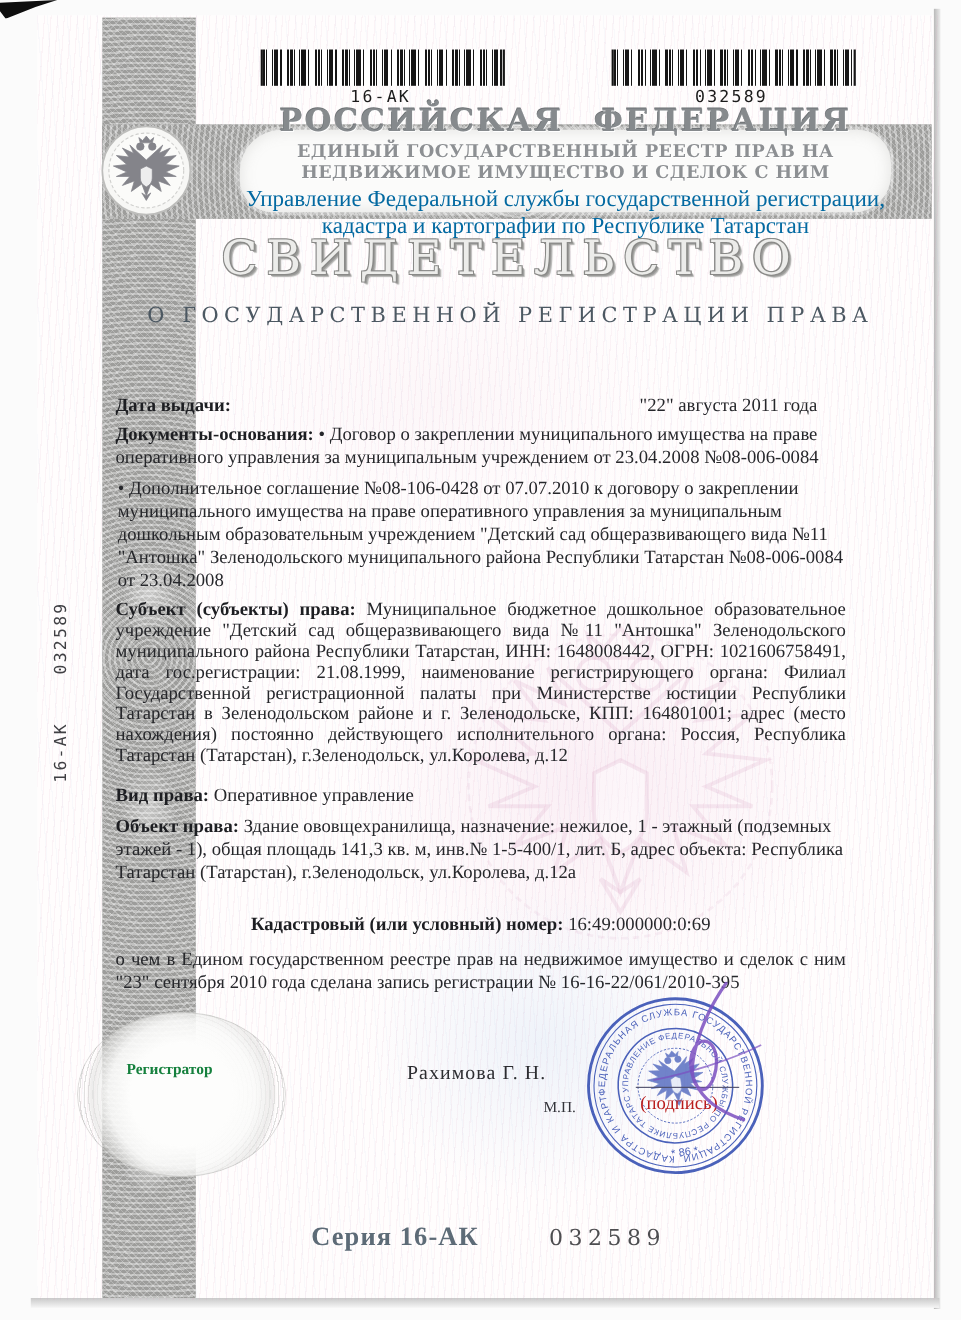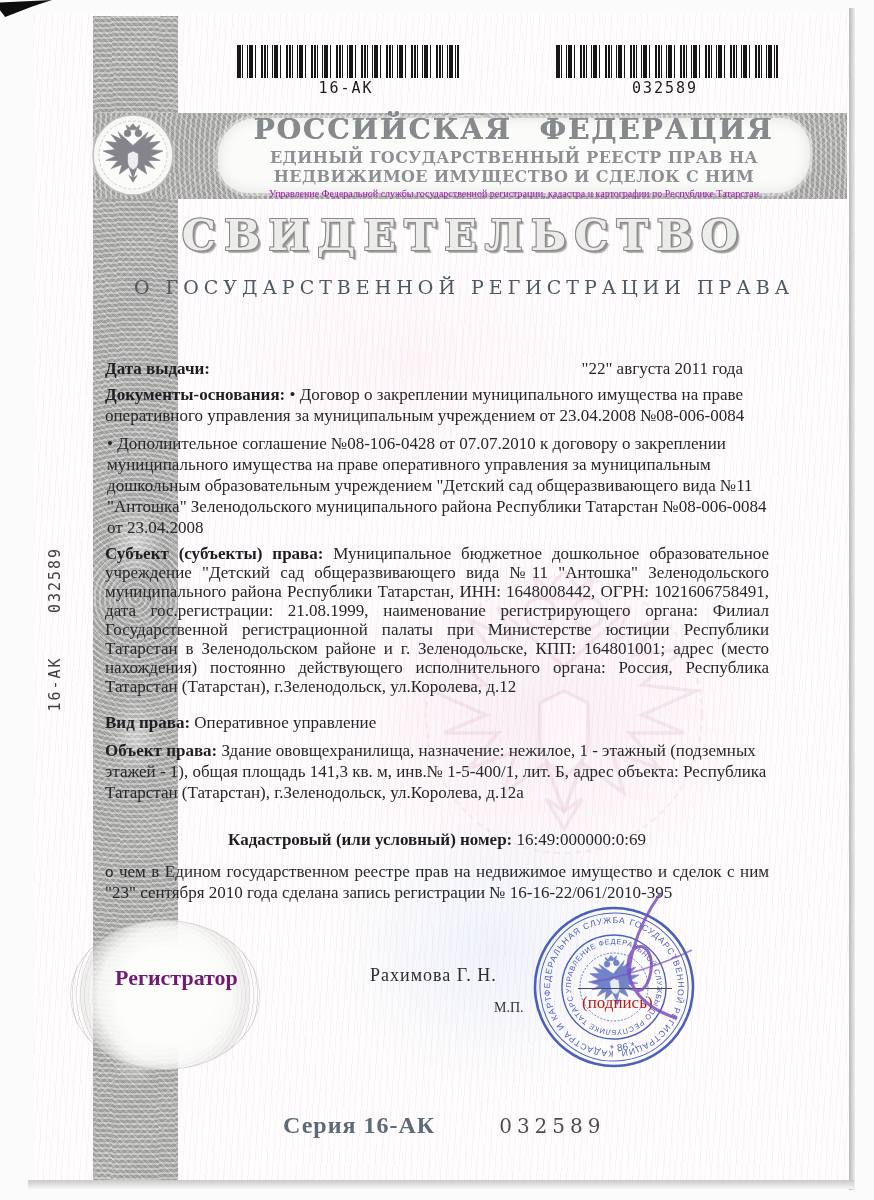--- a/index.html
+++ b/index.html
@@ -48,41 +48,41 @@
   .header-panel{
     position:absolute;left:184px;top:104px;width:592px;height:75px;z-index:3;
     background:#fbfbfa;border-radius:38px 30px 34px 30px;
     box-shadow:0 0 0 3px rgba(255,255,255,.35), inset 0 0 14px rgba(150,150,148,.25);
     display:flex;flex-direction:column;align-items:center;justify-content:center;gap:2px;text-align:center;
   }
   .hp-line1{font-family:"DejaVu Serif",serif;font-weight:bold;font-size:28px;letter-spacing:2px;word-spacing:16px;
     color:#868a8d;text-shadow:.6px .6px 0 #fff, -0.4px -0.4px 0 #6f7376;}
   .hp-line2{font-family:"DejaVu Serif",serif;font-weight:bold;font-size:16px;letter-spacing:.4px;color:#8d9093;
     text-shadow:.4px .4px 0 #fff;}
-  .hp-line3{font-size:10px;color:#a21caf;}
+  .hp-line3{font-size:21px;color:#0369a1;}
 
   
   .emblem{position:absolute;left:51px;top:88px;z-index:4;}
 
   
   .barcode-wrap{position:absolute;top:31px;width:218px;z-index:5;text-align:center;}
   .barcode{
     height:33px;width:100%;
     background-image:repeating-linear-gradient(90deg,
       #161616 0 2px,#fff 2px 3px,#161616 3px 4px,#fff 4px 8px,
       #161616 8px 9px,#fff 9px 10px,#161616 10px 14px,#fff 14px 16px,
       #161616 16px 17px,#fff 17px 22px,#161616 22px 24px,#fff 24px 25px);
     border-left:2px solid #161616;border-right:2px solid #161616;
   }
   .barcode-label{font-family:"DejaVu Sans Mono",monospace;font-size:15px;letter-spacing:2px;color:#1c1c1c;margin-top:1px;}
 
   
   .doc-title{
     position:absolute;left:80px;top:196px;width:700px;text-align:center;z-index:5;
-    font-family:"DejaVu Serif",serif;font-weight:bold;font-size:43px;letter-spacing:8px;
+    font-family:"DejaVu Serif",serif;font-weight:normal;font-size:43px;letter-spacing:8px;
     color:#ececea;
     text-shadow:1px 1px 0 #8a8a88, -1px -1px 0 #8a8a88, 1px -1px 0 #8a8a88, -1px 1px 0 #8a8a88,
       2px 2px 0 #9a9a98, 3px 3px 1px #b3b3b1;
   }
   .doc-subtitle{
     position:absolute;left:80px;top:262px;width:700px;text-align:center;z-index:5;
     font-family:"DejaVu Serif",serif;font-weight:normal;font-size:19px;letter-spacing:5px;
     color:#4c5862;
   }
 
@@ -111,21 +111,21 @@
     font-size:15px;letter-spacing:2px;color:#404044;}
   .vlabel.num{top:511px;height:110px;}
   .vlabel.ser{top:620px;height:100px;}
 
   
   .rosette{position:absolute;left:36px;top:906px;width:190px;height:150px;z-index:3;border-radius:50%;
     background:
       radial-gradient(circle at 50% 50%, #fdfdfc 0 38%, rgba(250,250,249,.9) 55%, rgba(225,225,223,.55) 68%, transparent 72%),
       repeating-radial-gradient(circle at 50% 50%, rgba(170,170,168,.35) 0 1px, transparent 1px 4px);
     box-shadow:inset 0 0 0 1px rgba(170,170,168,.4);}
-  .registrar{position:absolute;left:81px;top:951px;z-index:5;font-weight:bold;font-size:22px;color:#701a75;}
+  .registrar{position:absolute;left:81px;top:951px;z-index:5;font-weight:bold;font-size:14px;color:#15803d;}
   .registrar-name{position:absolute;left:336px;top:951px;z-index:5;font-size:18px;color:#2c2d31;letter-spacing:1px;}
   .seal-label{position:absolute;left:460px;top:986px;z-index:5;font-size:14px;color:#33343a;}
   .sig-line{position:absolute;left:544px;top:974px;width:94px;border-top:1.6px solid #4a4a66;z-index:7;}
   .sig-caption{position:absolute;left:548px;top:979px;z-index:7;font-size:17px;color:#b91c1c;}
   .stamp{position:absolute;left:493px;top:881px;z-index:6;opacity:.92;transform:rotate(-8deg);}
   .signature-ink{position:absolute;left:540px;top:872px;z-index:8;}
 
   .series-line{position:absolute;left:249px;top:1098px;z-index:5;display:flex;align-items:baseline;}
   .series-text{font-family:Liberation Serif, serif;font-weight:bold;font-size:24px;color:#5d6b77;letter-spacing:1px;}
   .series-number{font-family:"DejaVu Serif",serif;font-size:20px;color:#4d4d50;letter-spacing:5px;margin-left:64px;}

